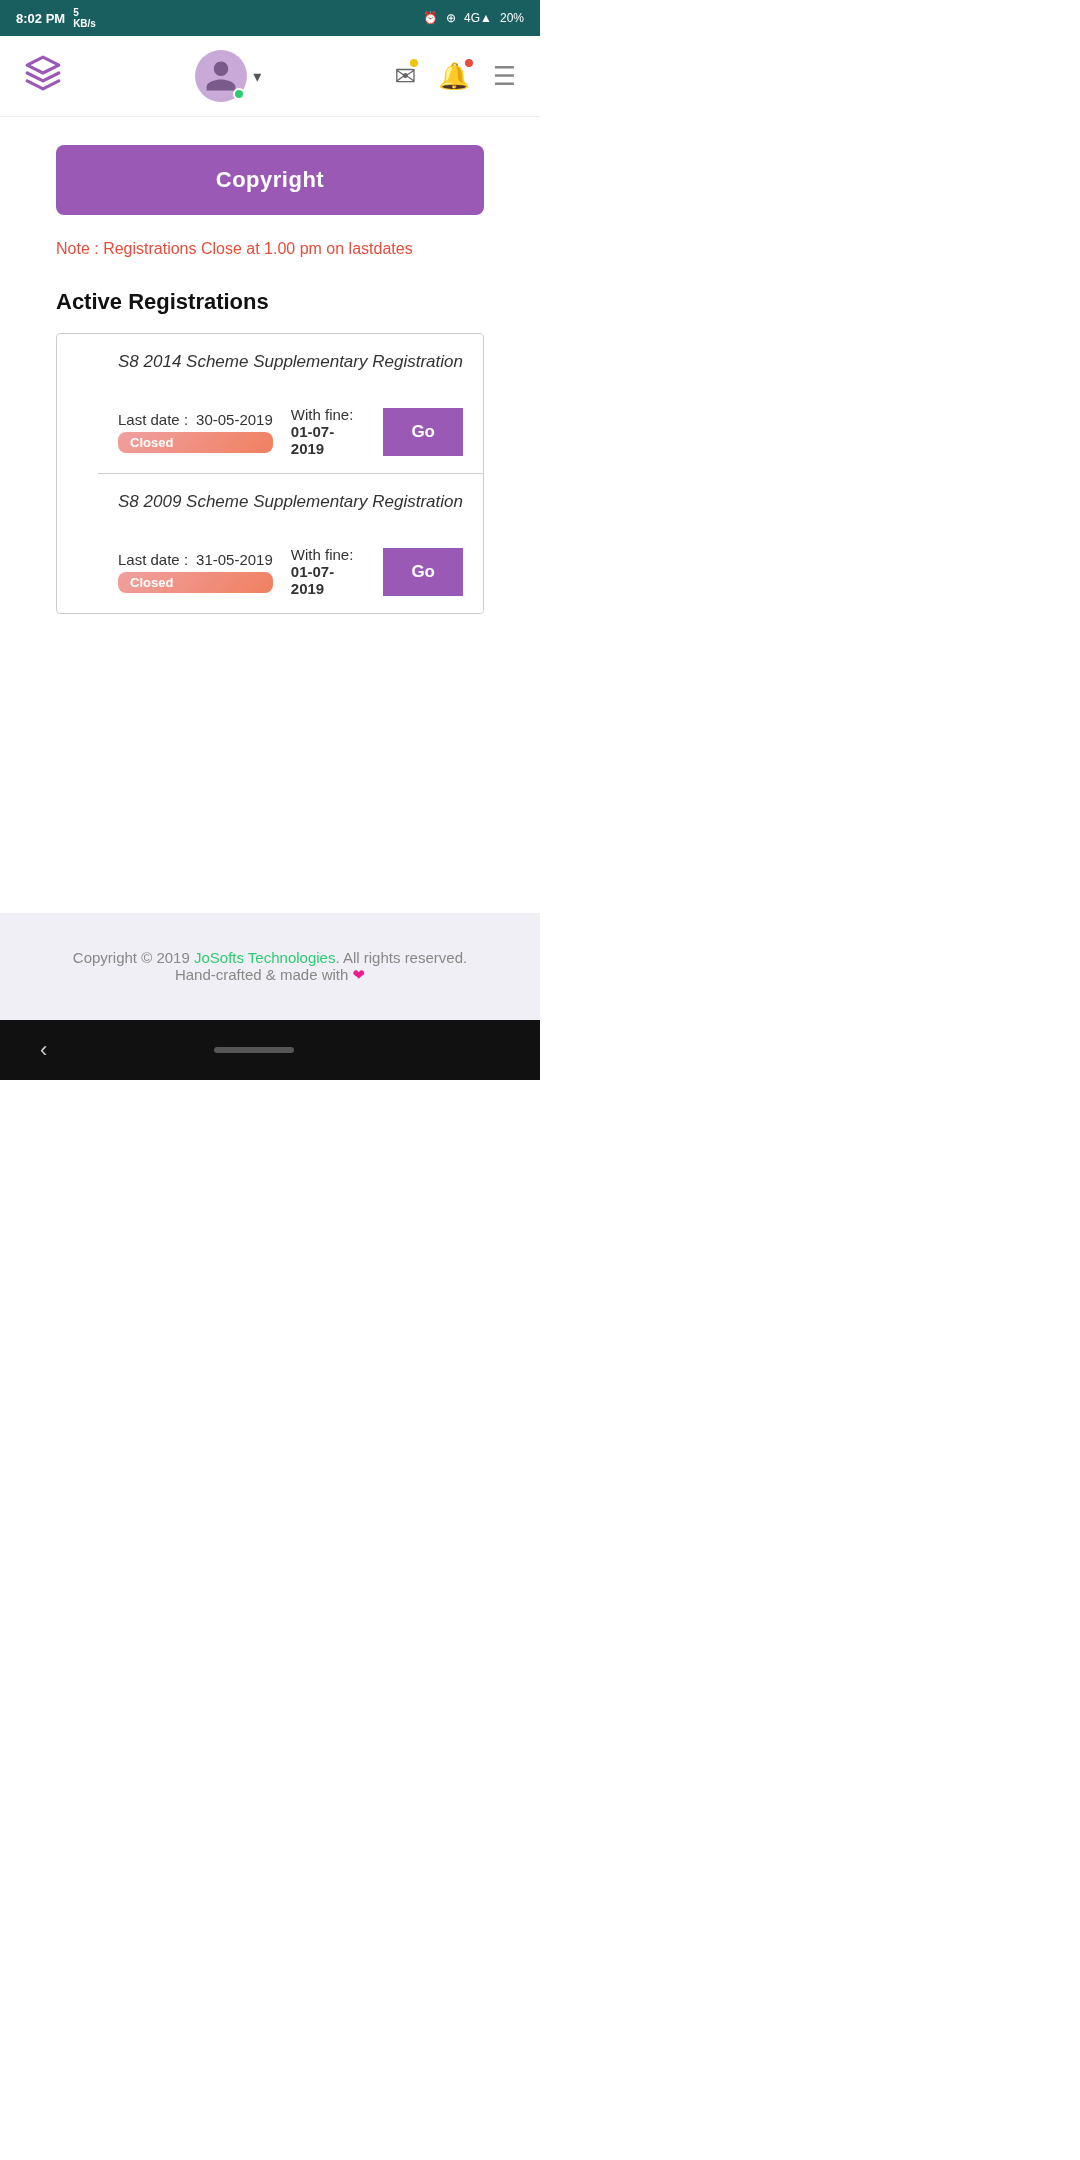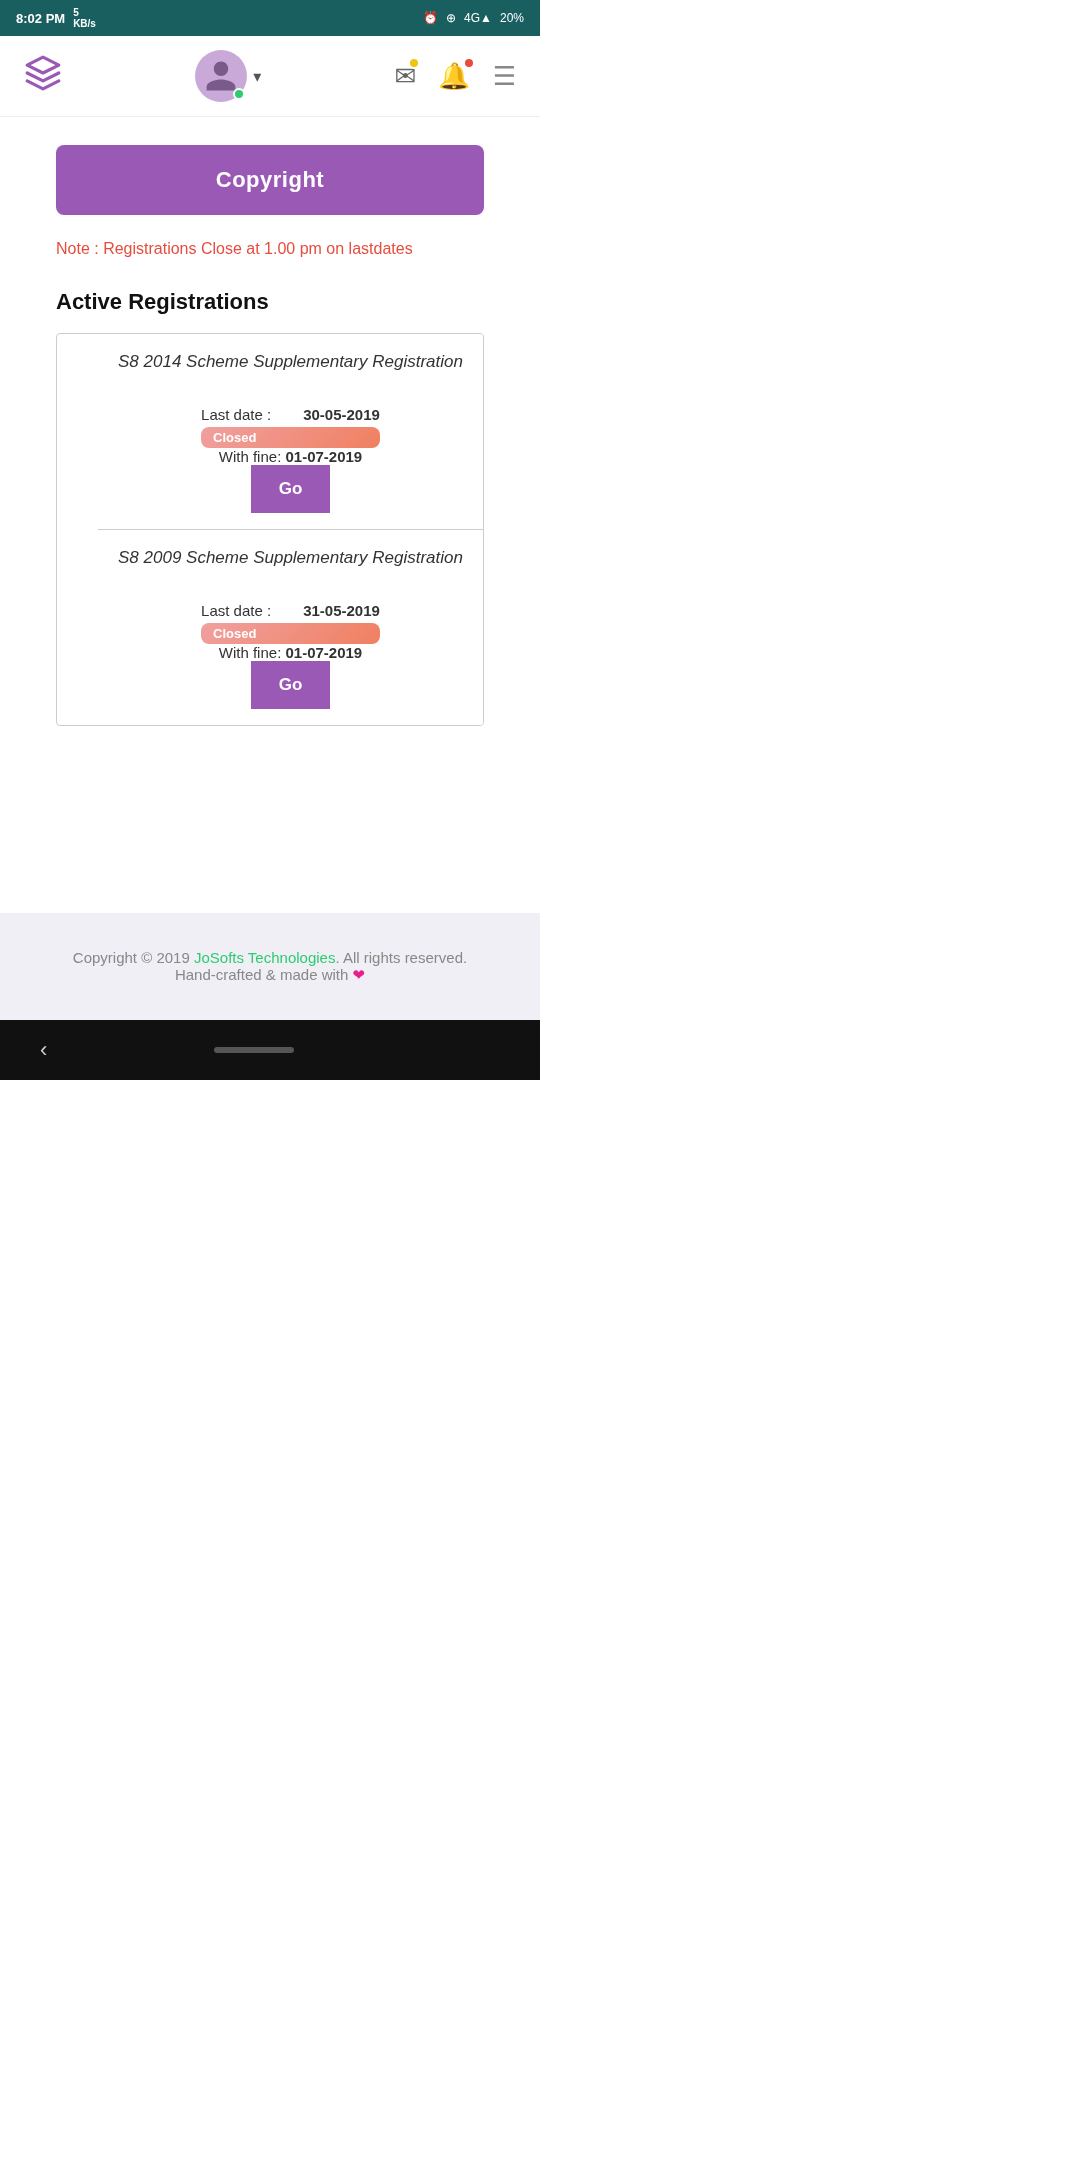--- a/index.html
+++ b/index.html
@@ -146,39 +146,38 @@
       color: #333;
       background: #fff;
     }
 
     .reg-detail-row {
       display: flex;
       align-items: center;
       justify-content: space-between;
       padding: 16px 20px;
       background: #fff;
-      flex-direction: column;
     }
 
     .reg-dates {
       display: flex;
       flex-direction: column;
       gap: 4px;
     }
 
     .date-line {
       display: flex;
       align-items: center;
       gap: 8px;
       font-size: 15px;
       color: #333;
       flex-wrap: wrap;
     }
     .date-line .label { font-weight: normal; }
-    .date-line .value { font-weight: bold; margin-left: 24px; }
+    .date-line .value { font-weight: normal; }
 
     .closed-badge {
       background: linear-gradient(135deg, #f0a0a0, #f08060);
       color: #fff;
       font-size: 13px;
       font-weight: bold;
       padding: 3px 12px;
       border-radius: 8px;
       display: inline-block;
     }

